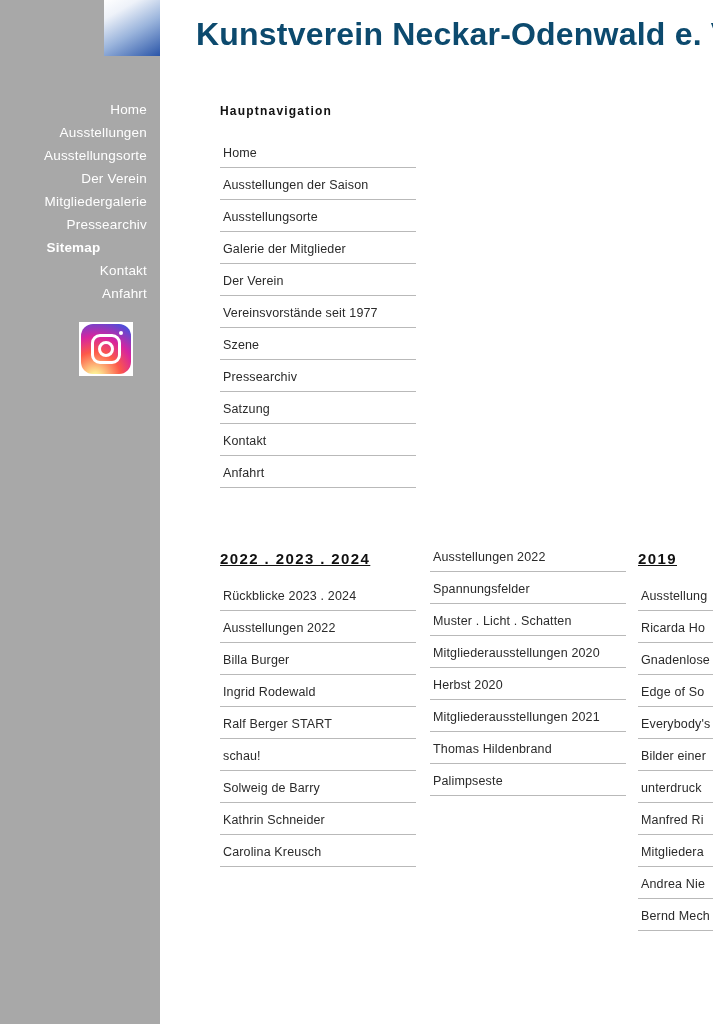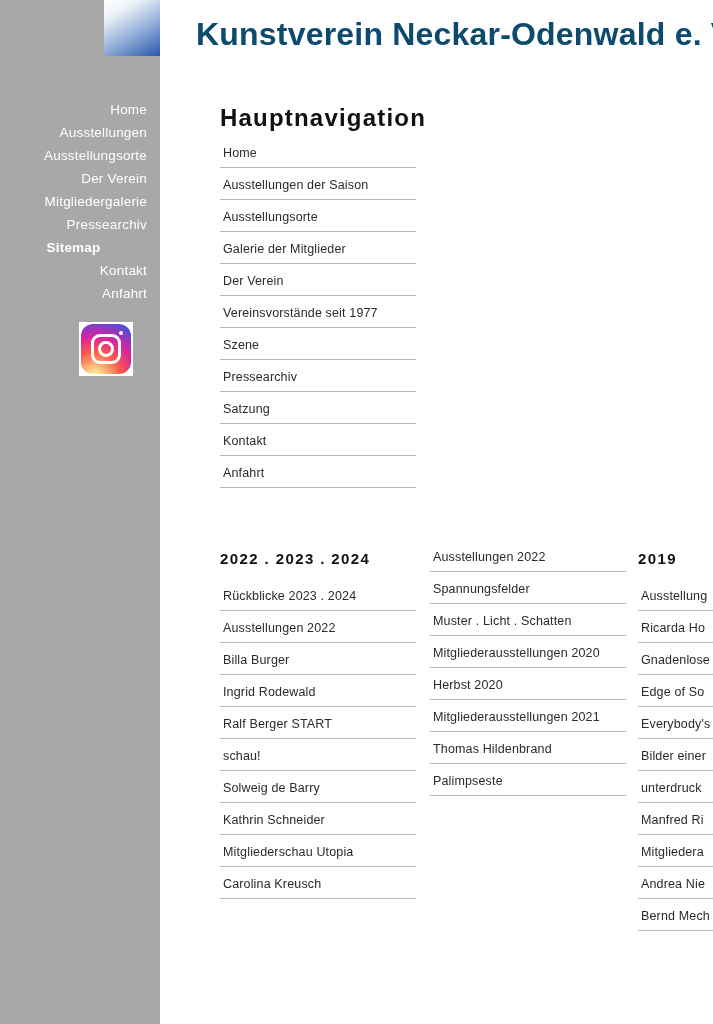--- a/index.html
+++ b/index.html
@@ -145,40 +145,41 @@
     top: 62px;
     right: 0;
     bottom: 0;
     background: #ffffff;
     overflow: hidden;
   }
   .page-title {
     position: absolute;
     left: 60px;
     top: 42px;
-    font-size: 24px;
+    font-size: 12px;
     font-weight: bold;
     letter-spacing: 1.2px;
     color: #111111;
   }
   .col {
     position: absolute;
     width: 196px;
   }
   .col-main { left: 60px; top: 84px; }
   .col-a { left: 60px; top: 488px; }
   .col-b { left: 270px; top: 488px; }
   .col-c { left: 478px; top: 488px; }
   .col-heading {
     font-size: 15px;
     font-weight: bold;
     letter-spacing: 1.4px;
     color: #111111;
     margin: 0 0 22px 0;
     white-space: nowrap;
+    text-decoration: underline;
   }
   .link-list {
     list-style: none;
     margin: 0;
     padding: 0;
   }
   .link-list li {
     border-bottom: 1px solid #b9b9b9;
     padding: 0 0 7px 0;
     margin: 0 0 10px 0;
@@ -289,23 +290,20 @@
         <li>
             <a href="#">schau!</a>
           </li>
         <li>
             <a href="#">Solweig de Barry</a>
           </li>
         <li>
             <a href="#">Kathrin Schneider</a>
           </li>
         <li>
-            <a href="#">Mitgliederschau Utopia</a>
-          </li>
-        <li>
             <a href="#">Carolina Kreusch</a>
           </li>
       </ul>
     </div>
 
     <div class="col col-b">
       <ul class="link-list">
         <li>
             <a href="#">Ausstellungen 2022</a>
           </li>

